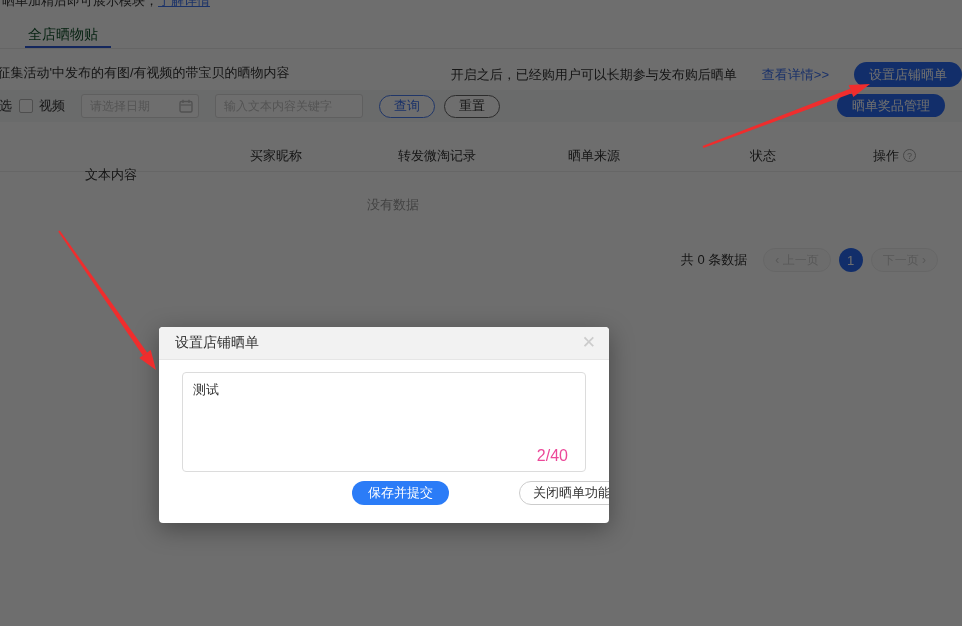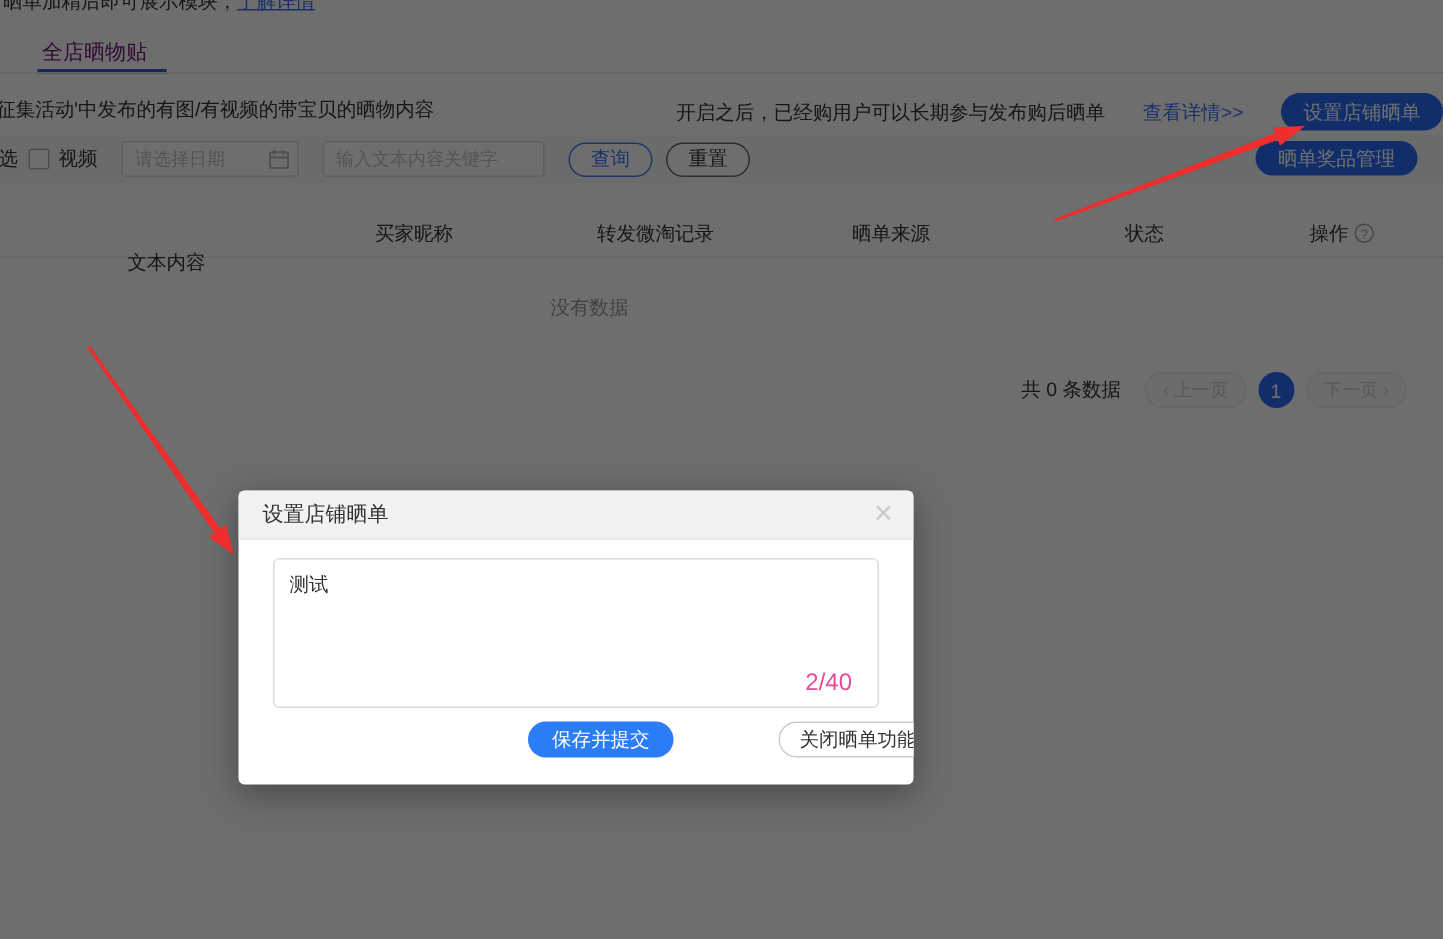--- a/index.html
+++ b/index.html
@@ -8,21 +8,21 @@
     position:relative; width:962px; height:626px; overflow:hidden;
     background:#fff; font-family:"Liberation Sans", sans-serif; color:#333;
   }
   .abs { position:absolute; }
 
   
   .top-notice { top:-8px; left:2px; font-size:13px; color:#333; white-space:nowrap; }
   .top-notice a { color:#3f74f2; text-decoration:underline; cursor:pointer; }
 
   
-  .tab { top:26px; left:28px; font-size:14px; color:#701a75; cursor:pointer; }
+  .tab { top:26px; left:28px; font-size:14px; color:#14532d; cursor:pointer; }
   .tab-underline { top:46px; left:25px; width:86px; height:3px; background:#2f5bd8; }
   .tab-divider { top:48px; left:0; width:962px; height:1px; background:#eaeaea; }
 
   
   .desc { top:64px; left:-5px; font-size:13px; color:#333; white-space:nowrap; }
   .tip-row { top:62px; right:0; display:flex; align-items:center; gap:25px; white-space:nowrap; }
   .tip-row .tip { font-size:13px; color:#333; }
   .tip-row a { font-size:13px; color:#3f74f2; text-decoration:none; cursor:pointer; }
 
   .btn-primary {

